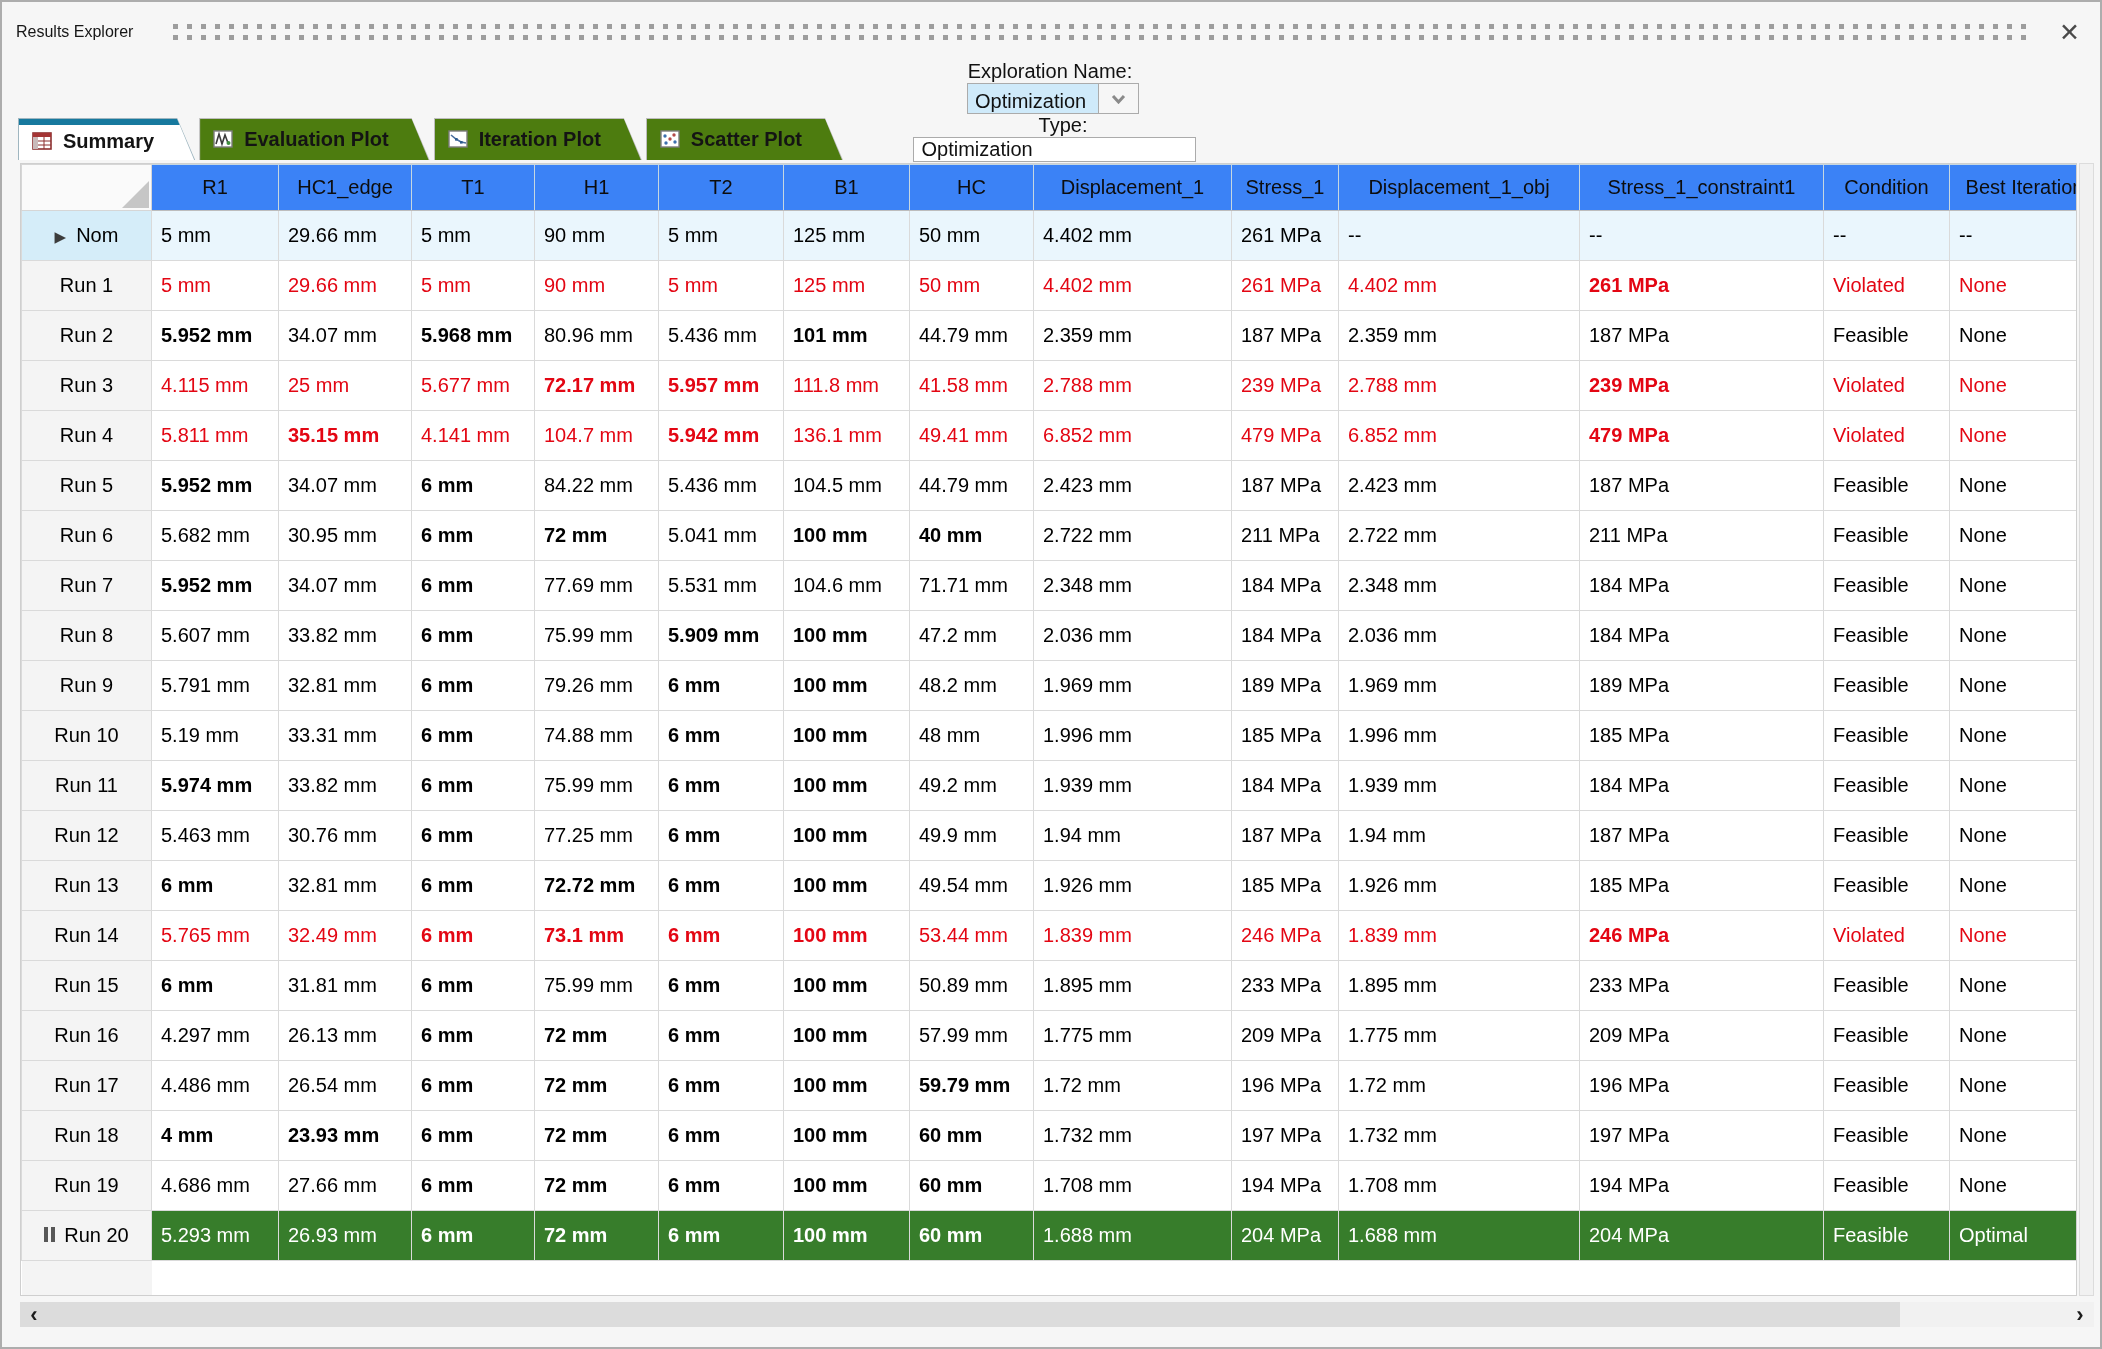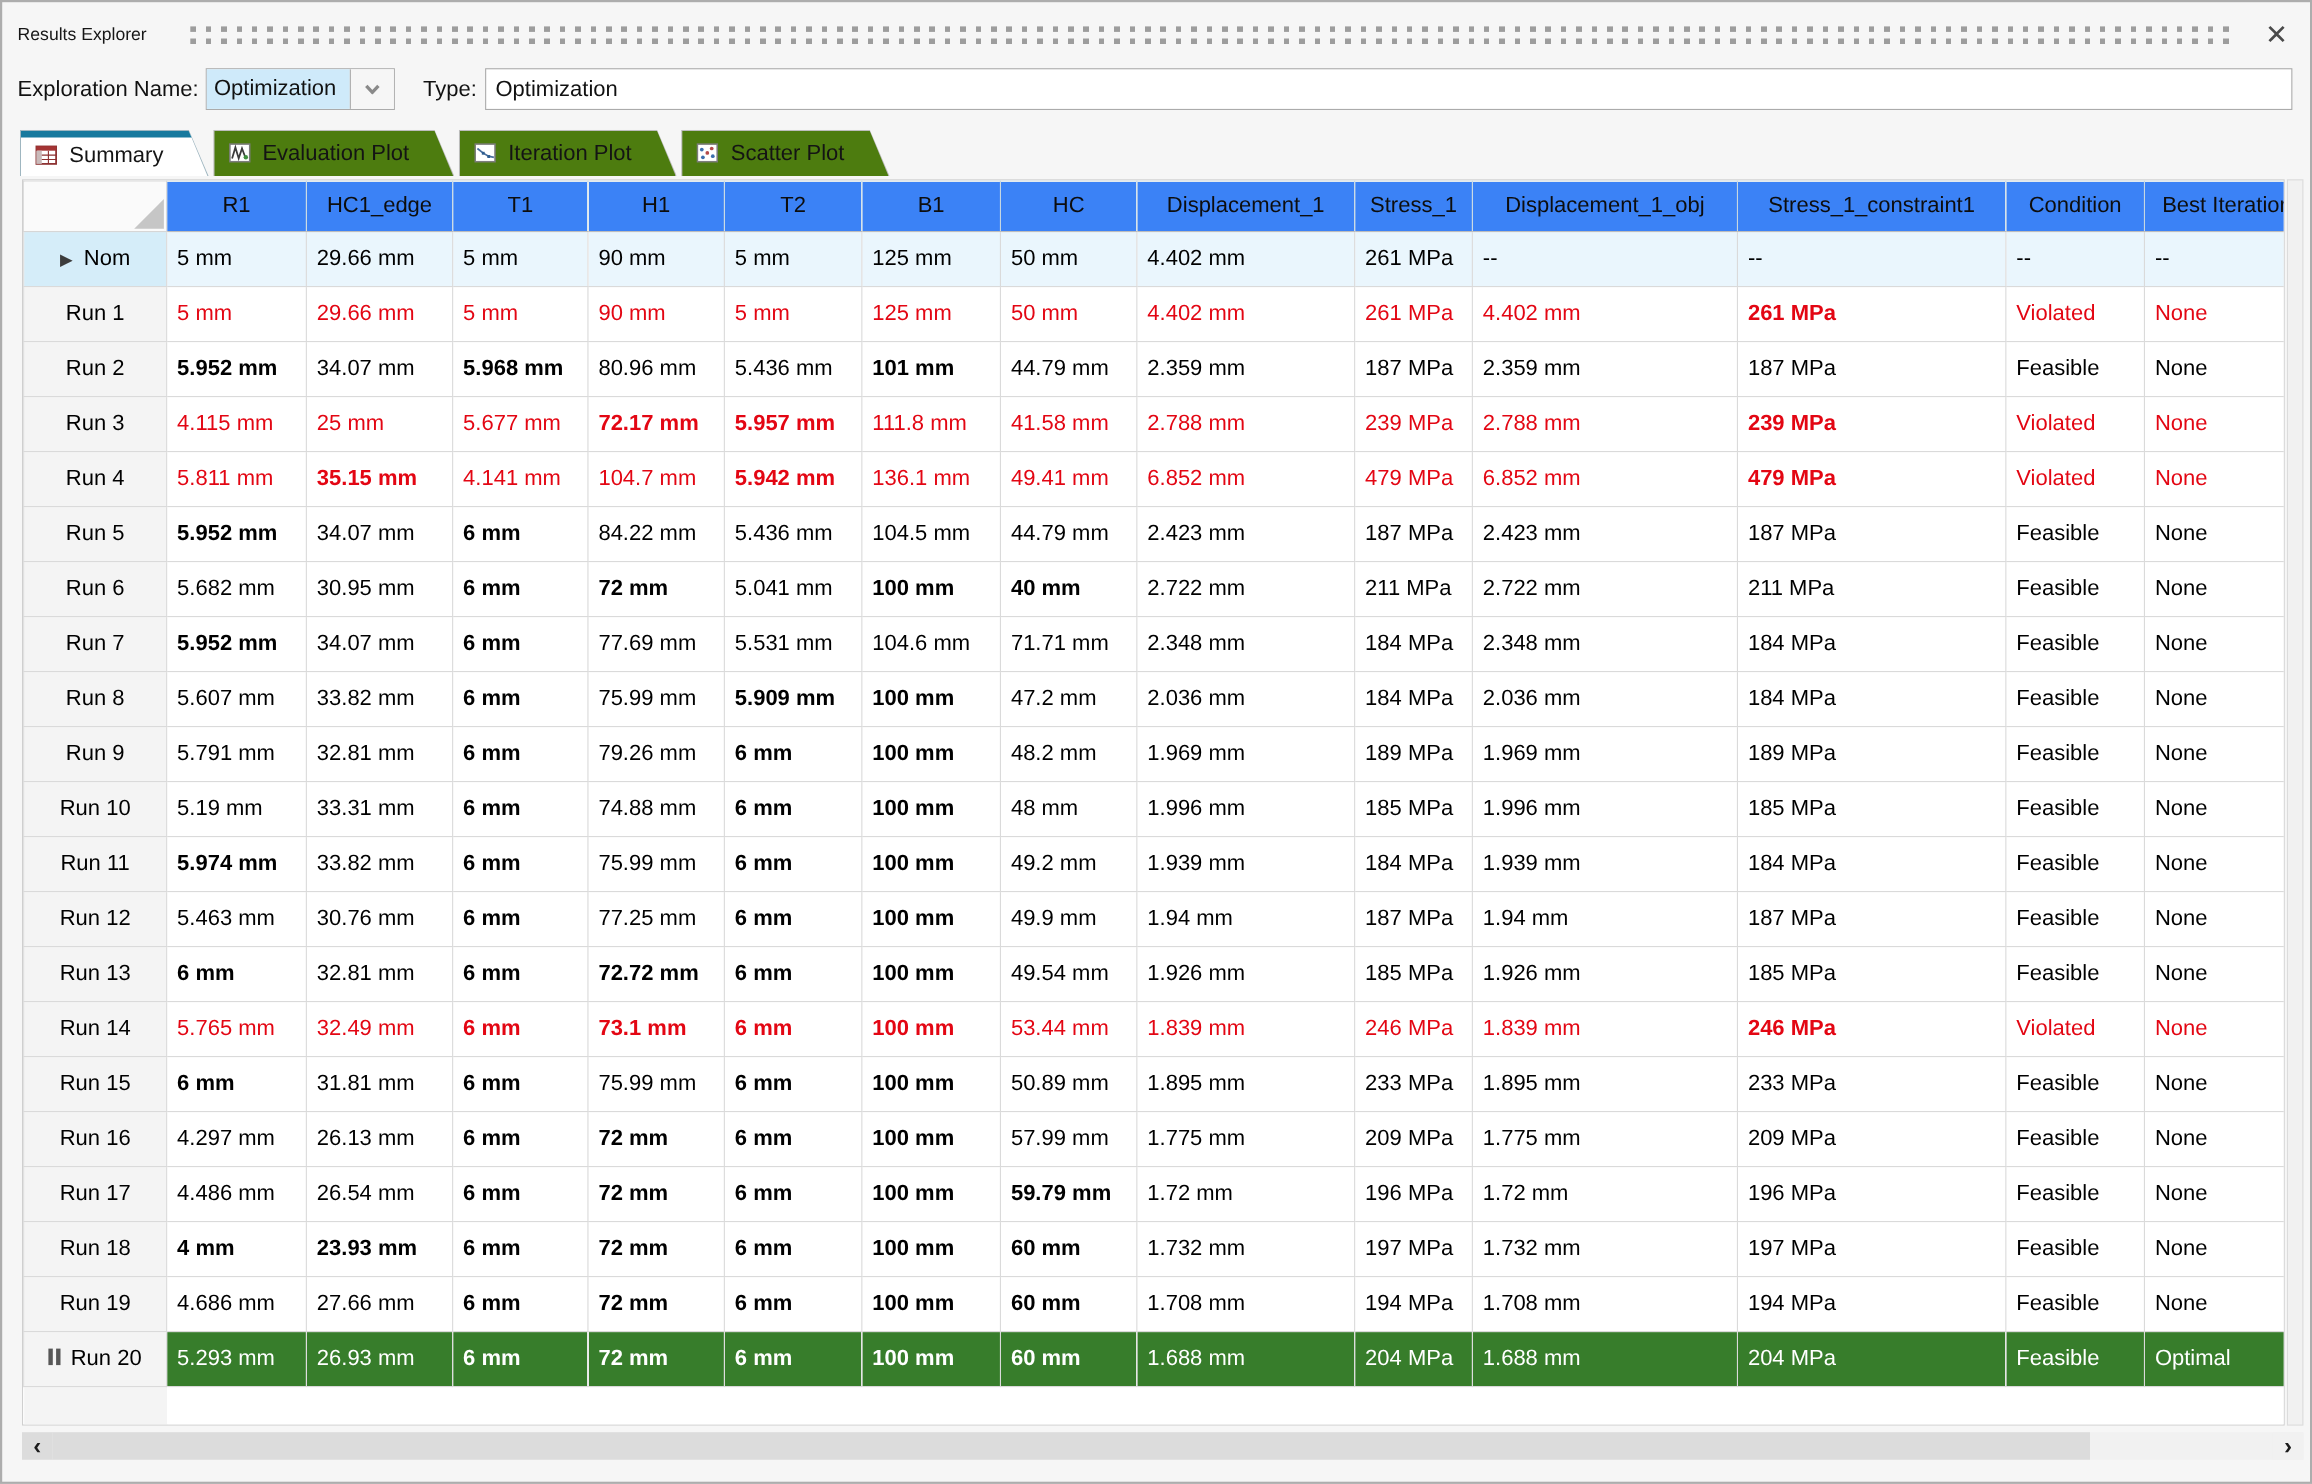--- a/index.html
+++ b/index.html
@@ -16,35 +16,35 @@
     background-image:
       repeating-linear-gradient(90deg,#9d9d9d 0 5px,transparent 5px 14px),
       repeating-linear-gradient(90deg,#9d9d9d 0 5px,transparent 5px 14px);
     background-size:auto 5px, auto 5px;
     background-position:0 0, 0 11px;
     background-repeat:repeat-x, repeat-x; }
   .close-btn { font-size:25px; line-height:1; color:#4a4a4a; cursor:pointer; padding:2px 6px; }
 
   
   .formrow { position:absolute; top:58px; left:14px; right:16px; height:42px;
-    display:flex; align-items:center; font-size:20px; color:#111; }
+    display:flex; align-items:center; font-size:20px; color:#111;flex-direction:column; }
   .combo { display:flex; height:38px; margin-left:6px; border:1px solid #ababab; background:#fff; }
   .combo-text { width:130px; background:#cfeafa; padding:6px 0 0 7px;
     white-space:nowrap; overflow:hidden; font-size:20px; }
   .combo-btn { width:40px; border-left:1px solid #ababab; background:#f6f6f6;
     display:flex; align-items:center; justify-content:center; cursor:pointer; }
   .type-label { margin-left:26px; }
   .type-input { flex:1; height:38px; margin-left:8px; border:1px solid #ababab;
     background:#fff; font-family:"Liberation Sans",sans-serif; font-size:20px; padding:0 8px; color:#111; }
 
   
   .tabbar { position:absolute; top:116px; left:16px; height:42px; display:flex; }
   .tab { position:relative; height:42px; margin-right:4px; cursor:pointer;
     clip-path:polygon(0 0, calc(100% - 18px) 0, 100% 100%, 0 100%);
-    background:#bdbdbd; padding:1px 1px 0 1px; }
+    background:#bdbdbd; padding:1px 1px 0 1px;font-weight:bold; }
   .tab-face { position:relative; height:100%; background:#4d7c0f;
     clip-path:polygon(0 0, calc(100% - 17px) 0, 100% 100%, 0 100%);
     display:flex; align-items:center; gap:10px; padding:0 40px 0 13px; font-size:20px; color:#141414; }
   .tab.active { background:#9fb6c0; }
   .tab.active .tab-face { background:#ffffff; padding-top:4px; }
   .tab-accent { position:absolute; top:0; left:0; right:0; height:6px; background:#17799e; }
   .tab-icon { display:inline-flex; width:21px; height:19px; }
   .tab-icon svg { width:100%; height:100%; }
 
   

